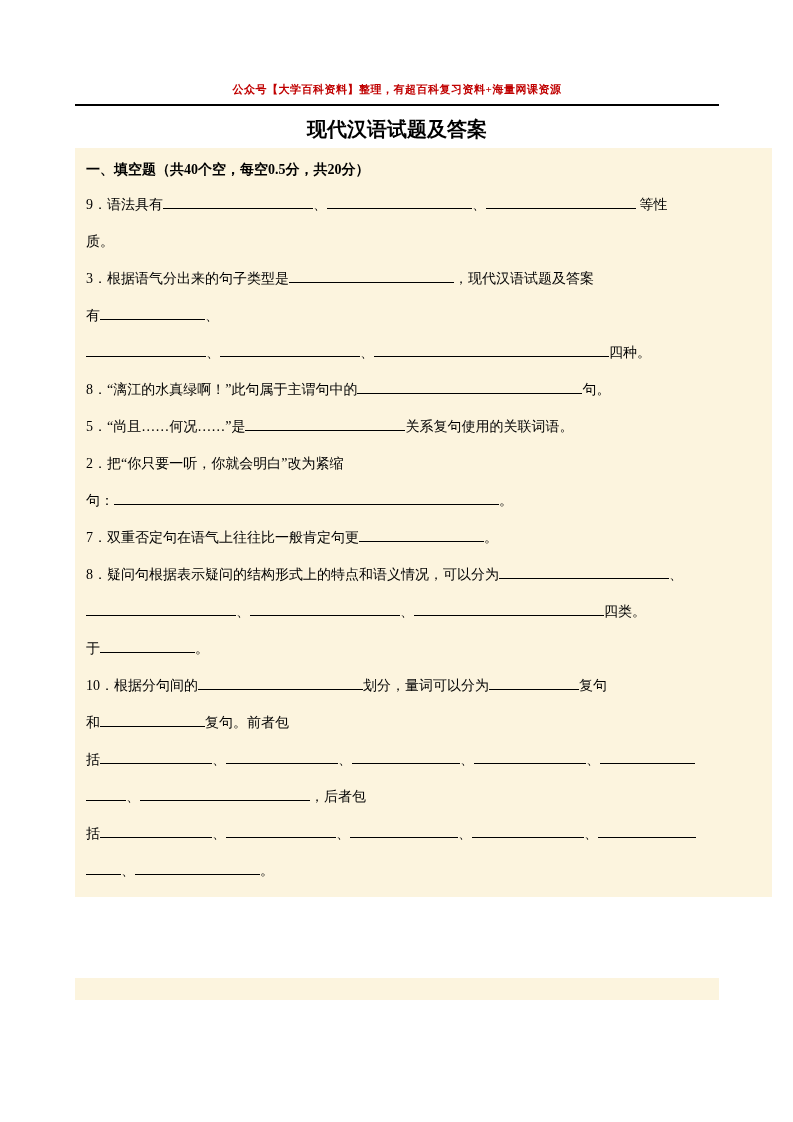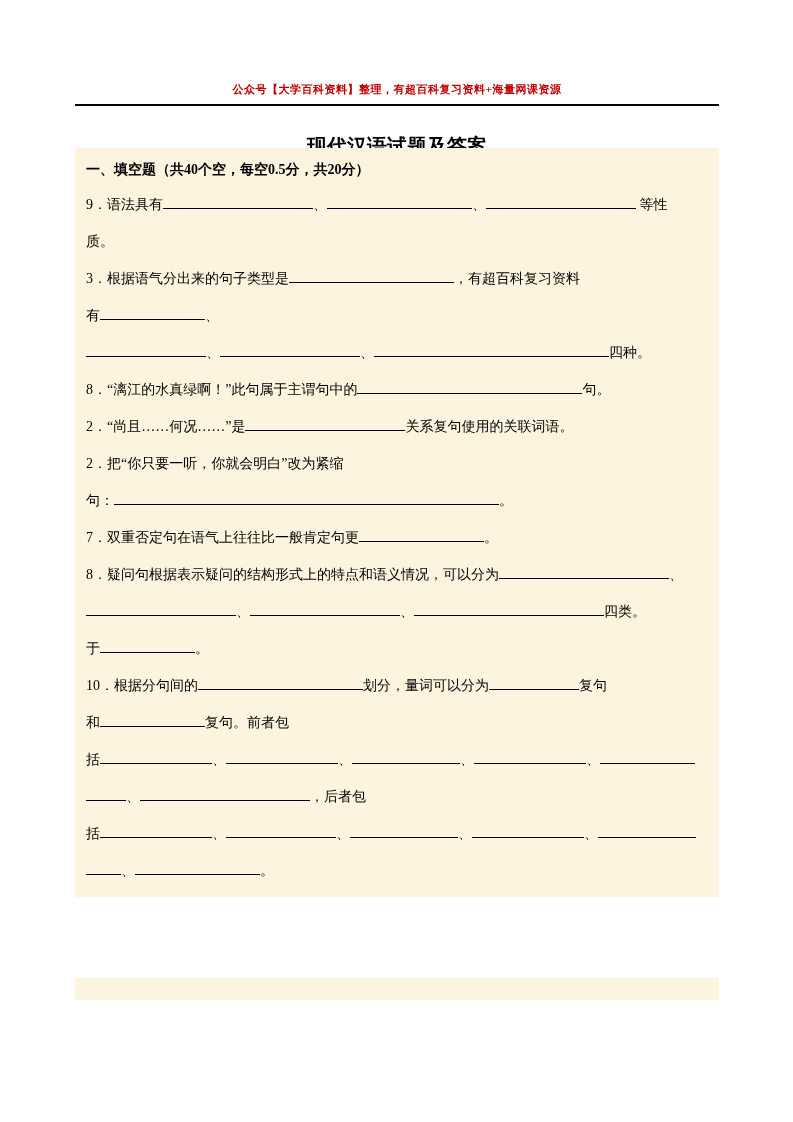--- a/index.html
+++ b/index.html
@@ -10,26 +10,26 @@
     color: #000000;
     position: relative;
   }
   .page { position: relative; width: 793px; height: 1122px; overflow: hidden; background: #ffffff; }
 
   .doc-header { position: absolute; left: 75px; top: 50px; width: 644px; margin-top: 32px; }
   .header-text { text-align: center; font-size: 11px; font-weight: bold; line-height: 14px; letter-spacing: 0.5px; }
   .header-rule { margin-top: 8px; border-bottom: 2px solid #000000; height: 0; }
 
   .title {
-    position: absolute; top: 133px; left: 75px; width: 644px;
+    position: absolute; top: 116px; left: 75px; width: 644px;
     text-align: center; font-size: 20px; font-weight: bold;
   }
 
   .content {
-    position: absolute; left: 75px; top: 148px; width: 644px;
+    position: absolute; left: 75px; top: 148px; width: 697px;
     padding: 6px 9px 8px 11px;
   }
   .section-line { height: 32px; line-height: 32px; font-weight: bold; font-size: 14px; white-space: nowrap; }
   .line { height: 37px; line-height: 37px; font-size: 14px; white-space: nowrap; overflow: hidden; }
   .txt { display: inline; }
   .blank { display: inline-block; height: 13px; border-bottom: 1px solid #000000; }
   .indent { display: inline-block; height: 1px; }
 
   .bottom-strip { position: absolute; left: 75px; top: 978px; width: 644px; height: 22px; }
 </style>
@@ -43,25 +43,25 @@
     <div class="header-rule"></div>
   </div>
 
   <div class="title">现代汉语试题及答案</div>
 
   <div class="content" style="background: rgb(252, 244, 222);">
     <div class="section-line">一、填空题（共40个空，每空0.5分，共20分）</div>
     <div>
         <div class="line"><span class="txt">9．语法具有</span><span class="blank" style="width: 150px; border-bottom-color: rgb(0, 0, 0);"></span><span class="txt">、</span><span class="blank" style="width: 145px; border-bottom-color: rgb(0, 0, 0);"></span><span class="txt">、</span><span class="blank" style="width: 150px; border-bottom-color: rgb(0, 0, 0);"></span><span class="txt"> 等性</span></div>
         <div class="line"><span class="txt">质。</span></div>
-        <div class="line"><span class="txt">3．根据语气分出来的句子类型是</span><span class="blank" style="width: 165px; border-bottom-color: rgb(0, 0, 0);"></span><span class="txt">，有超百科复习资料</span></div>
+        <div class="line"><span class="txt">3．根据语气分出来的句子类型是</span><span class="blank" style="width: 165px; border-bottom-color: rgb(0, 0, 0);"></span><span class="txt">，现代汉语试题及答案</span></div>
         <div class="line"><span class="txt">有</span><span class="blank" style="width: 105px; border-bottom-color: rgb(0, 0, 0);"></span><span class="txt">、</span></div>
         <div class="line"><span class="blank" style="width: 120px; border-bottom-color: rgb(0, 0, 0);"></span><span class="txt">、</span><span class="blank" style="width: 140px; border-bottom-color: rgb(0, 0, 0);"></span><span class="txt">、</span><span class="blank" style="width: 235px; border-bottom-color: rgb(0, 0, 0);"></span><span class="txt">四种。</span></div>
         <div class="line"><span class="txt">8．“漓江的水真绿啊！”此句属于主谓句中的</span><span class="blank" style="width: 225px; border-bottom-color: rgb(0, 0, 0);"></span><span class="txt">句。</span></div>
-        <div class="line"><span class="txt">2．“尚且……何况……”是</span><span class="blank" style="width: 160px; border-bottom-color: rgb(0, 0, 0);"></span><span class="txt">关系复句使用的关联词语。</span></div>
+        <div class="line"><span class="txt">5．“尚且……何况……”是</span><span class="blank" style="width: 160px; border-bottom-color: rgb(0, 0, 0);"></span><span class="txt">关系复句使用的关联词语。</span></div>
         <div class="line"><span class="txt">2．把“你只要一听，你就会明白”改为紧缩</span></div>
         <div class="line"><span class="txt">句：</span><span class="blank" style="width: 385px; border-bottom-color: rgb(0, 0, 0);"></span><span class="txt">。</span></div>
         <div class="line"><span class="txt">7．双重否定句在语气上往往比一般肯定句更</span><span class="blank" style="width: 125px; border-bottom-color: rgb(0, 0, 0);"></span><span class="txt">。</span></div>
         <div class="line"><span class="txt">8．疑问句根据表示疑问的结构形式上的特点和语义情况，可以分为</span><span class="blank" style="width: 170px; border-bottom-color: rgb(0, 0, 0);"></span><span class="txt">、</span></div>
         <div class="line"><span class="blank" style="width: 150px; border-bottom-color: rgb(0, 0, 0);"></span><span class="txt">、</span><span class="blank" style="width: 150px; border-bottom-color: rgb(0, 0, 0);"></span><span class="txt">、</span><span class="blank" style="width: 190px; border-bottom-color: rgb(0, 0, 0);"></span><span class="txt">四类。</span></div>
         <div class="line"><span class="txt">于</span><span class="blank" style="width: 95px; border-bottom-color: rgb(0, 0, 0);"></span><span class="txt">。</span></div>
         <div class="line"><span class="txt">10．根据分句间的</span><span class="blank" style="width: 165px; border-bottom-color: rgb(0, 0, 0);"></span><span class="txt">划分，量词可以分为</span><span class="blank" style="width: 90px; border-bottom-color: rgb(0, 0, 0);"></span><span class="txt">复句</span></div>
         <div class="line"><span class="txt">和</span><span class="blank" style="width: 105px; border-bottom-color: rgb(0, 0, 0);"></span><span class="txt">复句。前者包</span></div>
         <div class="line"><span class="txt">括</span><span class="blank" style="width: 112px; border-bottom-color: rgb(0, 0, 0);"></span><span class="txt">、</span><span class="blank" style="width: 112px; border-bottom-color: rgb(0, 0, 0);"></span><span class="txt">、</span><span class="blank" style="width: 108px; border-bottom-color: rgb(0, 0, 0);"></span><span class="txt">、</span><span class="blank" style="width: 112px; border-bottom-color: rgb(0, 0, 0);"></span><span class="txt">、</span><span class="blank" style="width: 95px; border-bottom-color: rgb(0, 0, 0);"></span></div>
         <div class="line"><span class="blank" style="width: 40px; border-bottom-color: rgb(0, 0, 0);"></span><span class="txt">、</span><span class="blank" style="width: 170px; border-bottom-color: rgb(0, 0, 0);"></span><span class="txt">，后者包</span></div>

